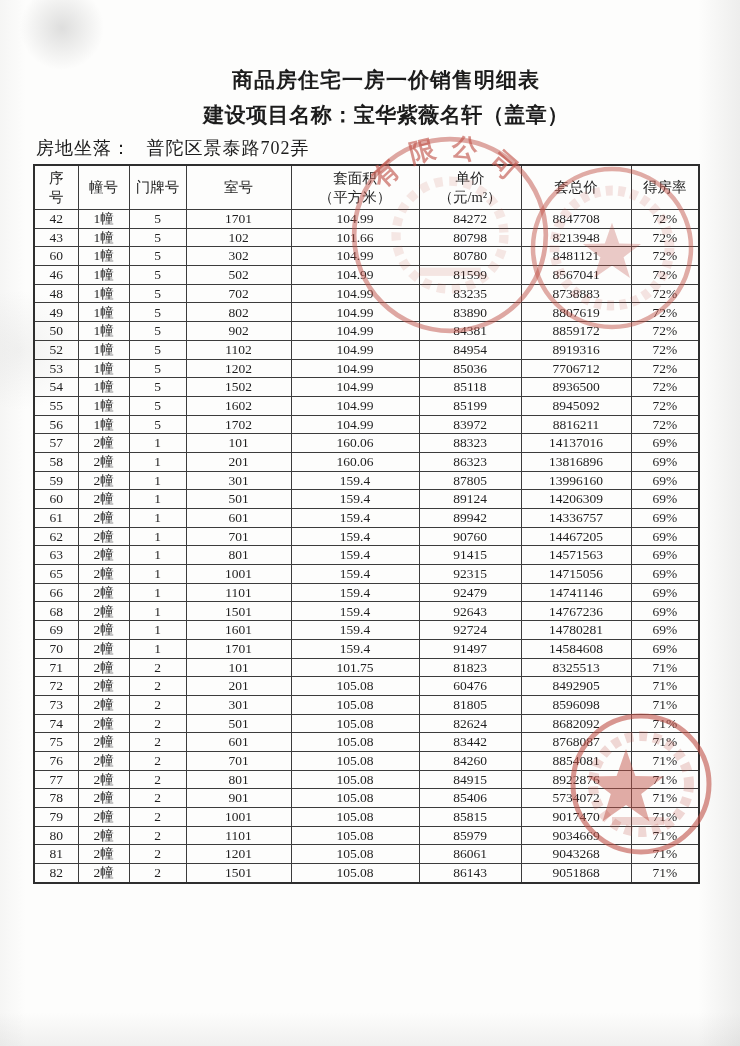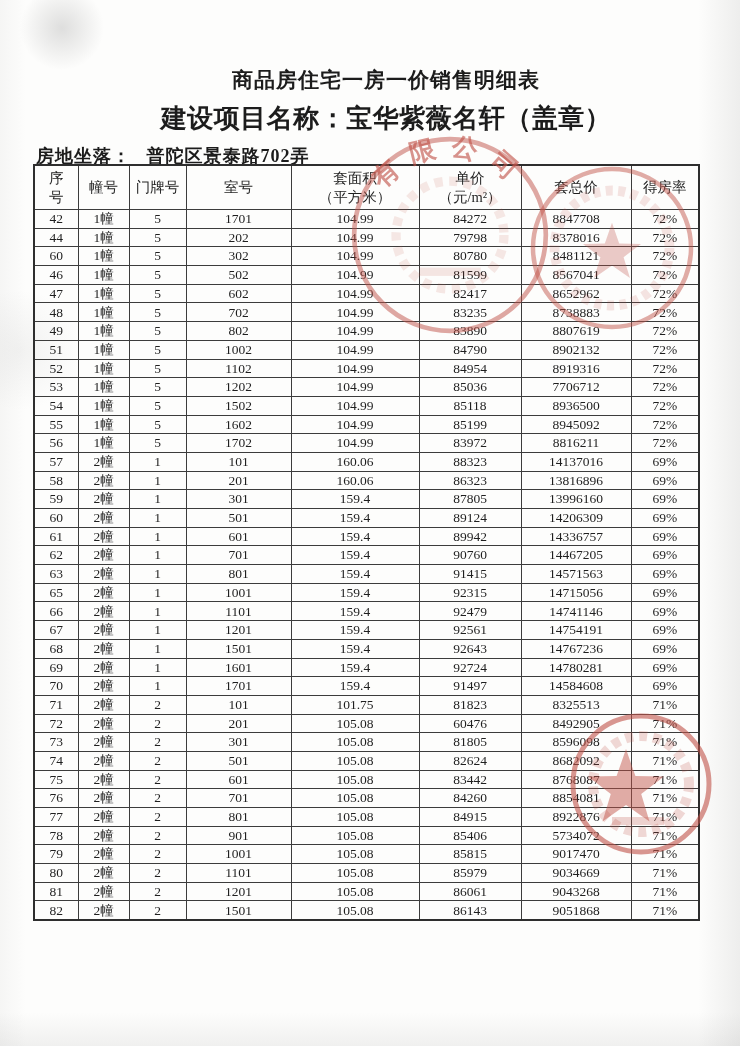--- a/index.html
+++ b/index.html
@@ -19,25 +19,25 @@
       linear-gradient(to right, rgba(125,125,125,0.06) 0px, rgba(125,125,125,0) 26px),
       #fdfdfc;
   }
   .doc-header{position:absolute;left:32px;top:0;width:708px;text-align:center;}
   .doc-title{
     position:absolute;top:66px;left:0;width:100%;
     font-size:21px;font-weight:700;letter-spacing:1px;
   }
   .doc-subtitle{
     position:absolute;top:101px;left:0;width:100%;
-    font-size:26px;font-weight:700;letter-spacing:0.5px;
+    font-size:21px;font-weight:700;letter-spacing:0.5px;
   }
   .doc-address{
-    position:absolute;top:144px;left:36px;
-    font-size:18px;font-weight:700;letter-spacing:1px;
+    position:absolute;top:136px;left:36px;
+    font-size:18px;font-weight:400;letter-spacing:1px;
   }
   .doc-address .addr-value{margin-left:10px;}
   table.price-table{
     position:absolute;left:33px;top:164px;
     width:665px;border-collapse:collapse;table-layout:fixed;
     font-size:13.5px;
   }
   table.price-table th, table.price-table td{
     border:1.5px solid #3c3c3c;
     padding:0;text-align:center;vertical-align:middle;
@@ -99,27 +99,27 @@
           <td>42</td>
           <td>1幢</td>
           <td>5</td>
           <td>1701</td>
           <td>104.99</td>
           <td>84272</td>
           <td>8847708</td>
           <td>72%</td>
         </tr>
         <tr>
-          <td>44</td>
-          <td>1幢</td>
-          <td>5</td>
-          <td>202</td>
-          <td>104.99</td>
-          <td>79798</td>
-          <td>8378016</td>
+          <td>43</td>
+          <td>1幢</td>
+          <td>5</td>
+          <td>102</td>
+          <td>101.66</td>
+          <td>80798</td>
+          <td>8213948</td>
           <td>72%</td>
         </tr>
         <tr>
           <td>60</td>
           <td>1幢</td>
           <td>5</td>
           <td>302</td>
           <td>104.99</td>
           <td>80780</td>
           <td>8481121</td>
@@ -129,57 +129,47 @@
           <td>46</td>
           <td>1幢</td>
           <td>5</td>
           <td>502</td>
           <td>104.99</td>
           <td>81599</td>
           <td>8567041</td>
           <td>72%</td>
         </tr>
         <tr>
-          <td>47</td>
-          <td>1幢</td>
-          <td>5</td>
-          <td>602</td>
-          <td>104.99</td>
-          <td>82417</td>
-          <td>8652962</td>
-          <td>72%</td>
-        </tr>
-        <tr>
           <td>48</td>
           <td>1幢</td>
           <td>5</td>
           <td>702</td>
           <td>104.99</td>
           <td>83235</td>
           <td>8738883</td>
           <td>72%</td>
         </tr>
         <tr>
           <td>49</td>
           <td>1幢</td>
           <td>5</td>
           <td>802</td>
           <td>104.99</td>
           <td>83890</td>
           <td>8807619</td>
           <td>72%</td>
         </tr>
         <tr>
-          <td>51</td>
-          <td>1幢</td>
-          <td>5</td>
-          <td>1002</td>
-          <td>104.99</td>
-          <td>84790</td>
-          <td>8902132</td>
+          <td>50</td>
+          <td>1幢</td>
+          <td>5</td>
+          <td>902</td>
+          <td>104.99</td>
+          <td>84381</td>
+          <td>8859172</td>
           <td>72%</td>
         </tr>
         <tr>
           <td>52</td>
           <td>1幢</td>
           <td>5</td>
           <td>1102</td>
           <td>104.99</td>
           <td>84954</td>
           <td>8919316</td>
@@ -306,30 +296,20 @@
           <td>69%</td>
         </tr>
         <tr>
           <td>66</td>
           <td>2幢</td>
           <td>1</td>
           <td>1101</td>
           <td>159.4</td>
           <td>92479</td>
           <td>14741146</td>
-          <td>69%</td>
-        </tr>
-        <tr>
-          <td>67</td>
-          <td>2幢</td>
-          <td>1</td>
-          <td>1201</td>
-          <td>159.4</td>
-          <td>92561</td>
-          <td>14754191</td>
           <td>69%</td>
         </tr>
         <tr>
           <td>68</td>
           <td>2幢</td>
           <td>1</td>
           <td>1501</td>
           <td>159.4</td>
           <td>92643</td>
           <td>14767236</td>

